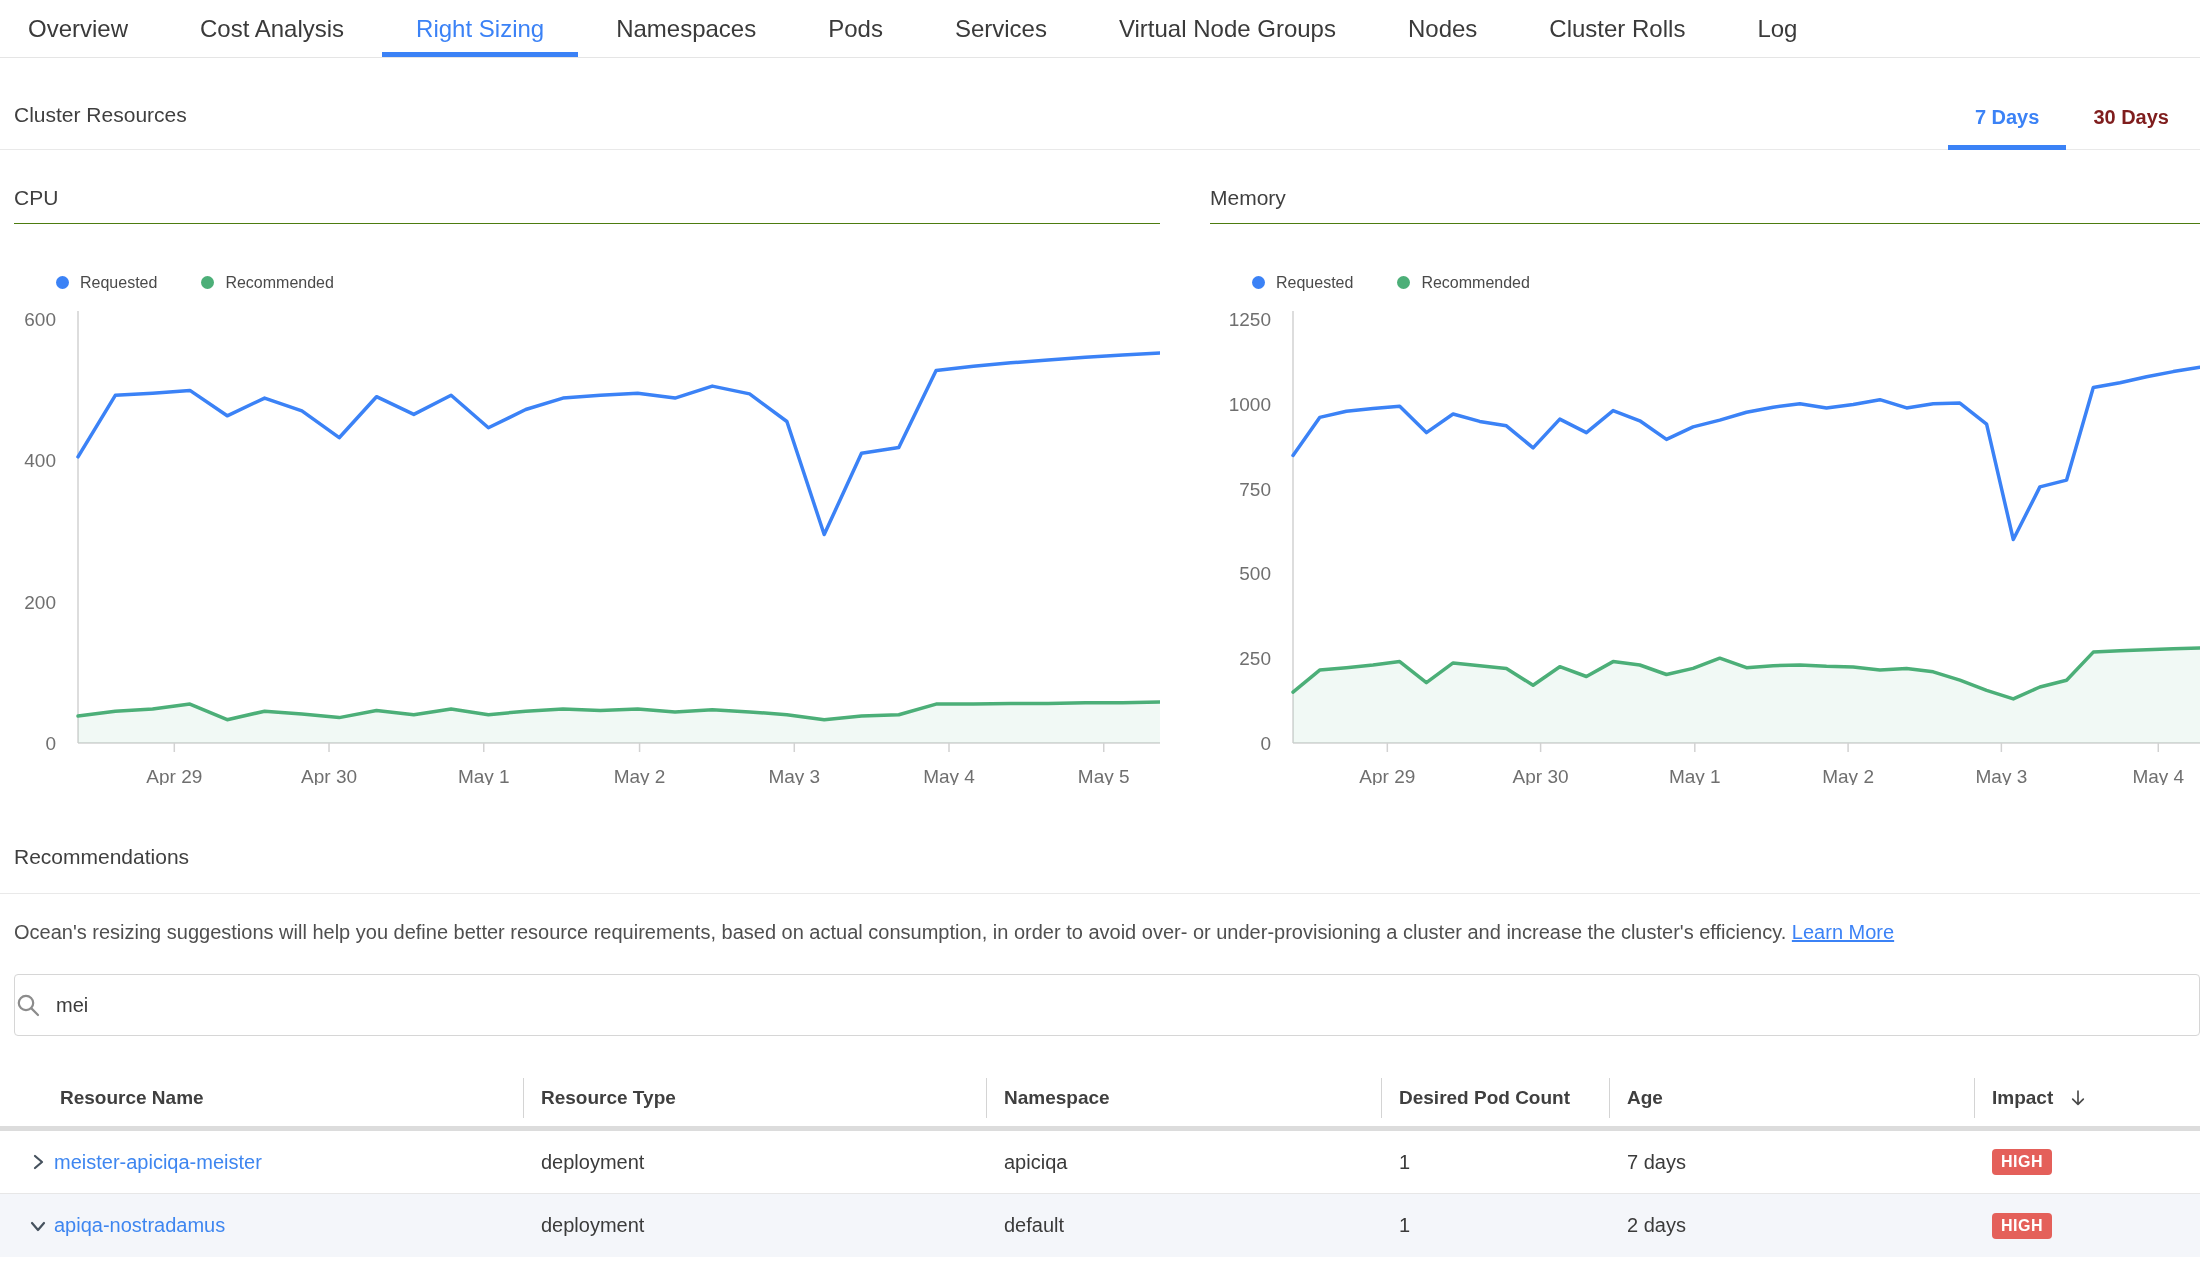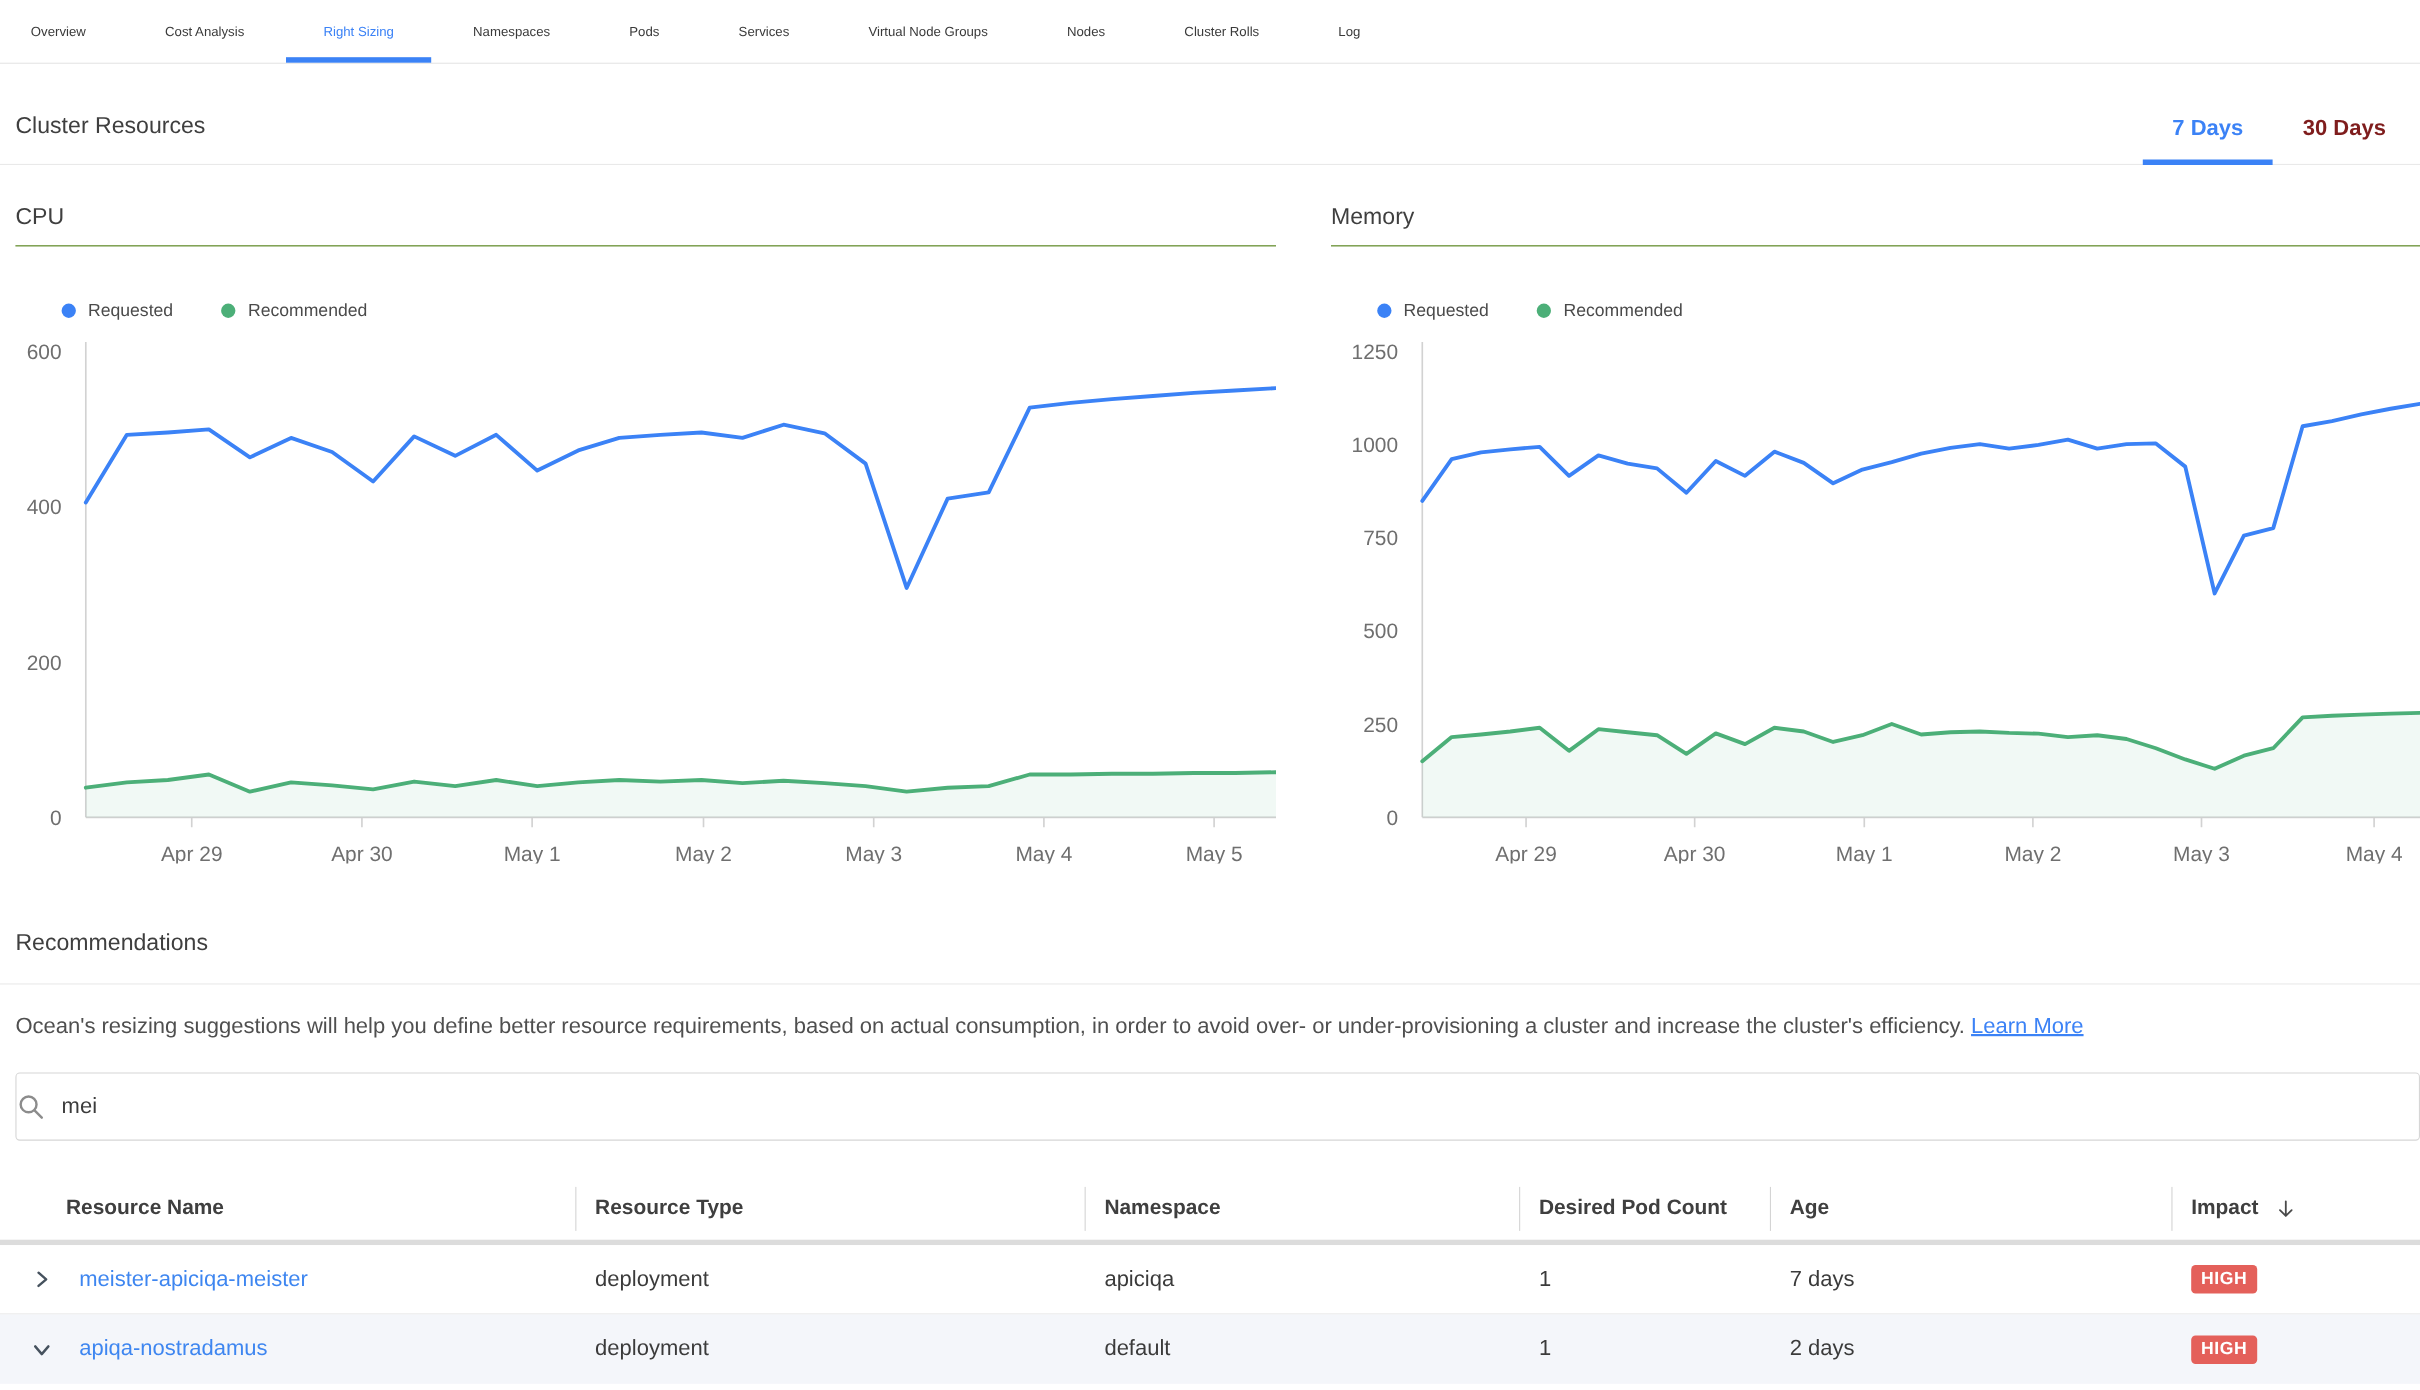--- a/index.html
+++ b/index.html
@@ -16,21 +16,21 @@
     height: 58px;
     display: flex;
     align-items: stretch;
     gap: 72px;
     padding-left: 28px;
     border-bottom: 1px solid #e5e5e5;
   }
   .tab {
     display: flex;
     align-items: center;
-    font-size: 12px;
+    font-size: 24px;
     color: #3a3a3a;
     position: relative;
     cursor: pointer;
     white-space: nowrap;
   }
   .tab.active { color: var(--accent); }
   .tab.active::after {
     content: "";
     position: absolute;
     left: -34px; right: -34px; bottom: 0;
@@ -153,21 +153,21 @@
     content: "";
     position: absolute;
     left: 0; top: 50%;
     transform: translateY(-50%);
     width: 1px; height: 40px;
     background: #d4d4d4;
   }
   .t-head-divider { height: 5px; background: #dcdcdc; }
   .t-row { height: 63px; font-size: 20px; color: #3b3b3b; cursor: pointer; }
   .t-row .t-cell { padding-left: 18px; display: flex; align-items: center; }
-  .t-row .name-cell { padding-left: 28px; gap: 24px; }
+  .t-row .name-cell { padding-left: 28px; gap: 6px; }
   .t-row.row-plain { background: #fff; border-bottom: 1px solid #e7e7e7; }
   .t-row.row-expanded { background: #f4f6fa; }
   .res-link { color: #3e86f0; cursor: pointer; }
   .badge-high {
     background: #e4605a;
     color: #fff;
     font-size: 16px;
     font-weight: bold;
     letter-spacing: 0.5px;
     padding: 5px 9px;

